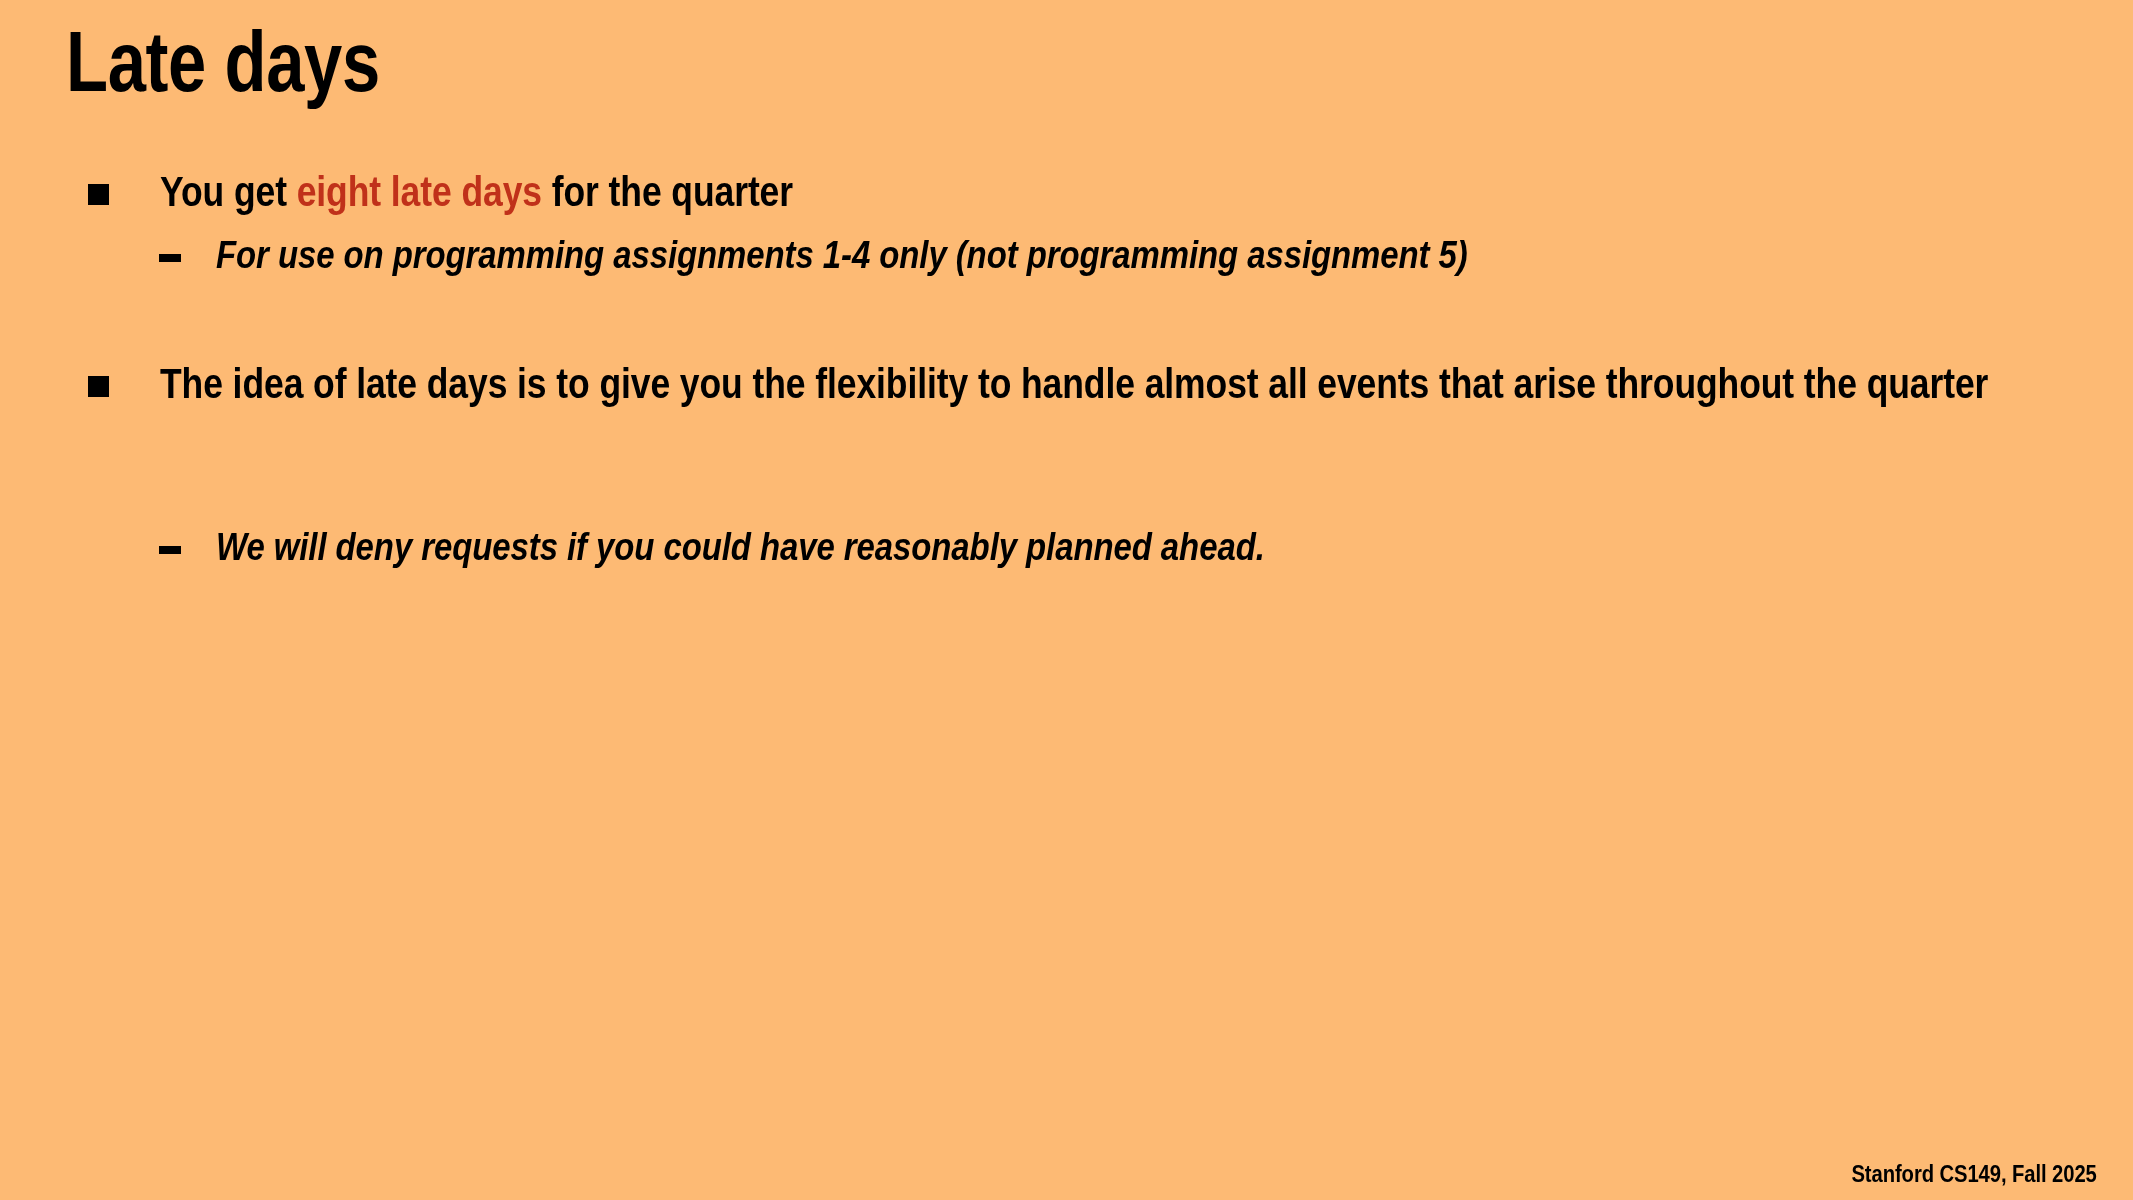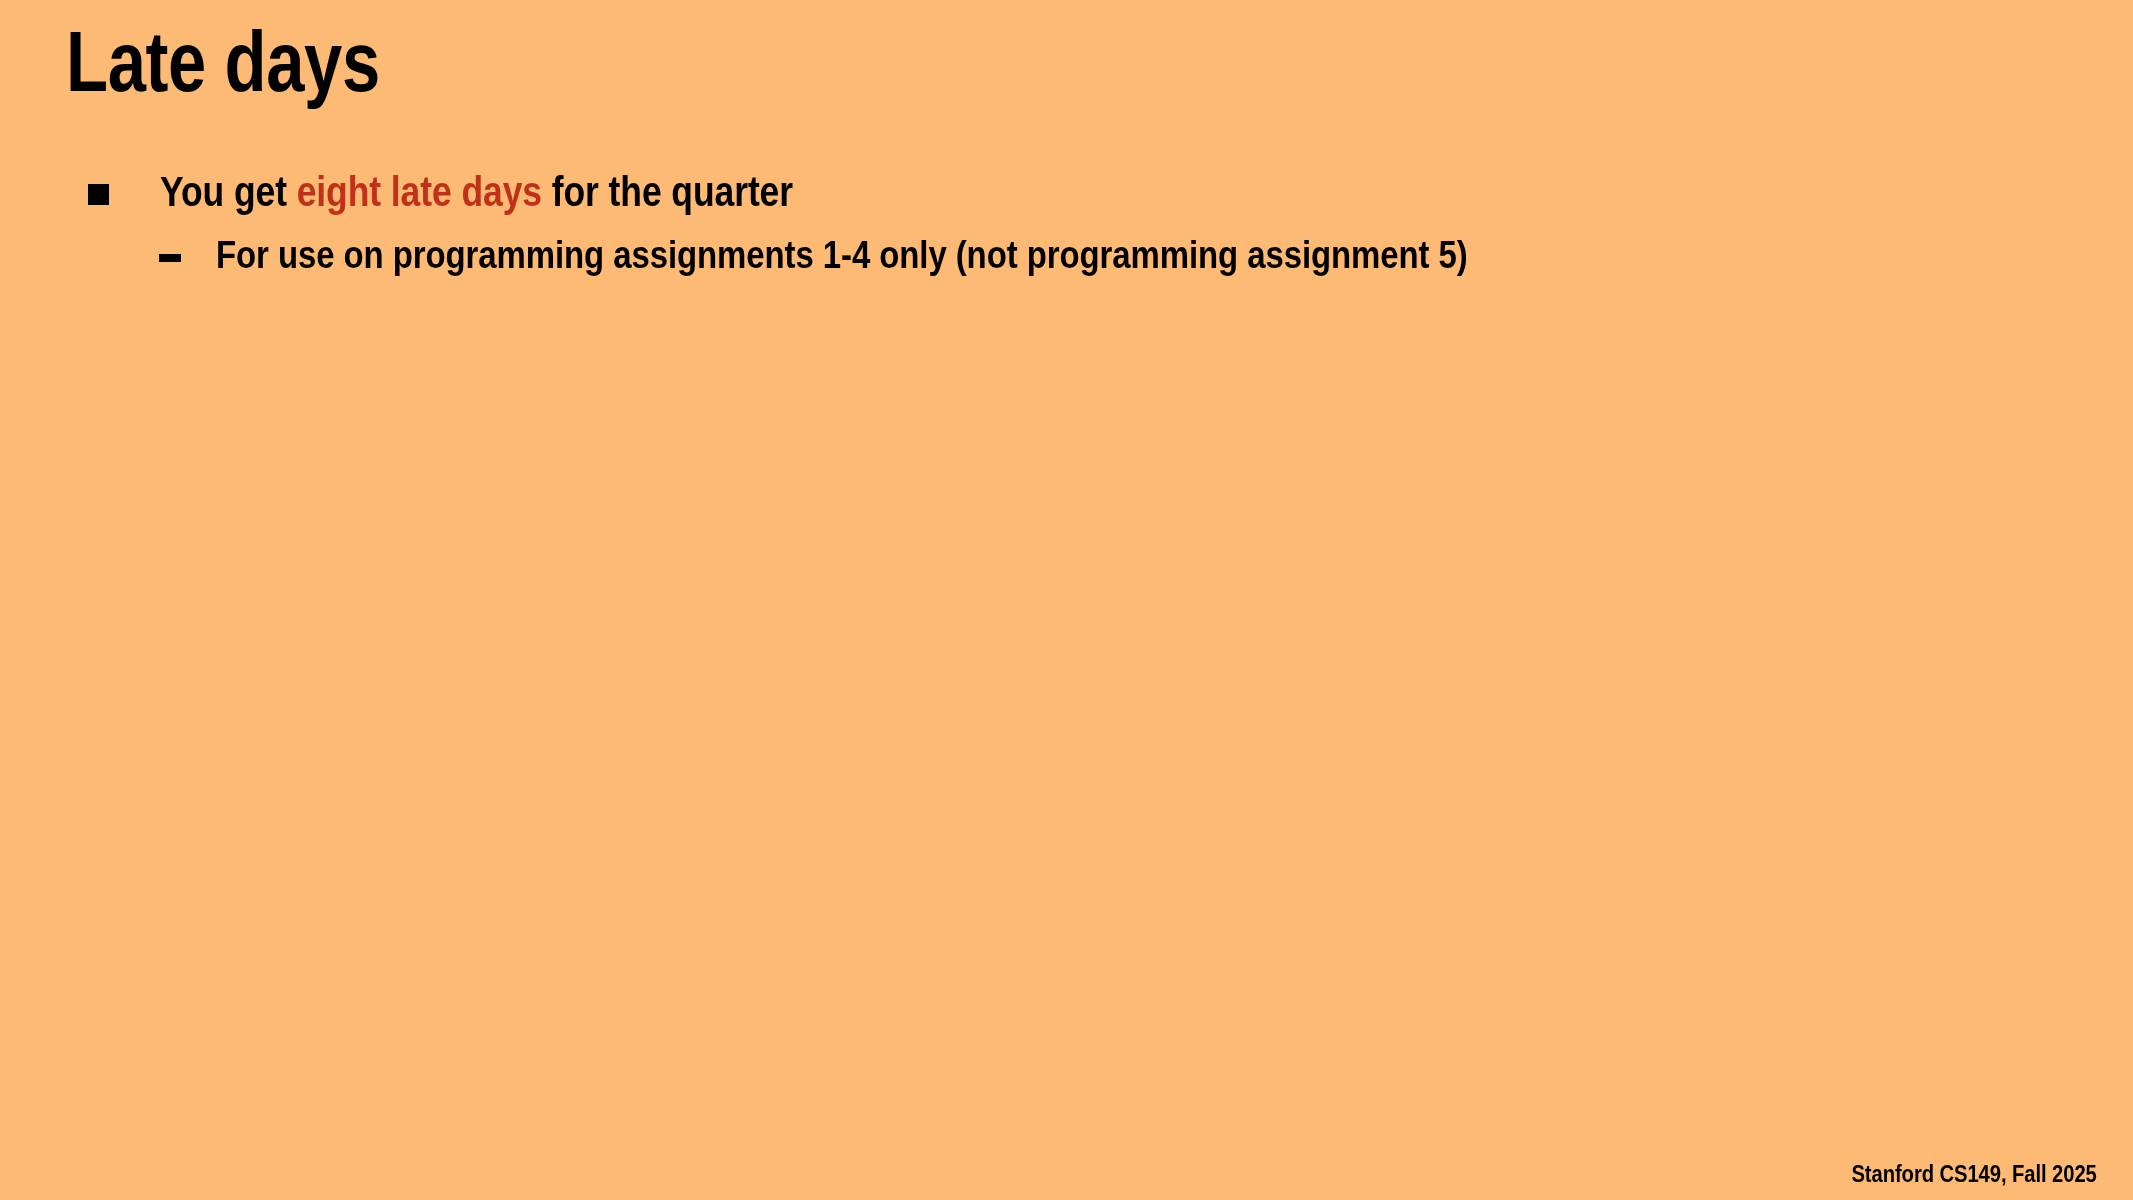--- a/index.html
+++ b/index.html
@@ -74,20 +74,21 @@
     transform: scaleX(0.845);
     transform-origin: left top;
     width: 118.3%;
   }
 
   
   .l2 {
     position: relative;
     padding-left: 216px;
     min-height: 50px;
+    font-style: italic;
   }
   .l2 .marker {
     position: absolute;
     left: 159px;
     top: 22px;
     width: 22px;
     height: 8px;
     background: #000000;
   }
   .l2 .txt {
@@ -146,36 +147,44 @@
         <span class="marker"></span>
         <span class="txt">For use on programming assignments 1-4 only (not programming assignment 5)</span>
       </div>
 
     </div>
 
     <div class="gap-md"></div>
 
     <div class="bullet-group">
 
+      <div class="l1">
+        <span class="marker"></span>
+        <span class="txt">The idea of late days is to give you the flexibility to handle almost all events that arise throughout the quarter</span>
+      </div>
 
       <div class="gap-xs"></div>
 
 
       <div class="gap-xs"></div>
 
 
     </div>
 
     <div class="gap-lg"></div>
 
     <div class="bullet-group">
 
 
       <div class="gap-xs"></div>
 
+      <div class="l2">
+        <span class="marker"></span>
+        <span class="txt">We will deny requests if you could have reasonably planned ahead.</span>
+      </div>
 
     </div>
 
   </div>
 
   <div class="footer">Stanford CS149, Fall 2025</div>
 
 </div>
 
 </body></html>

